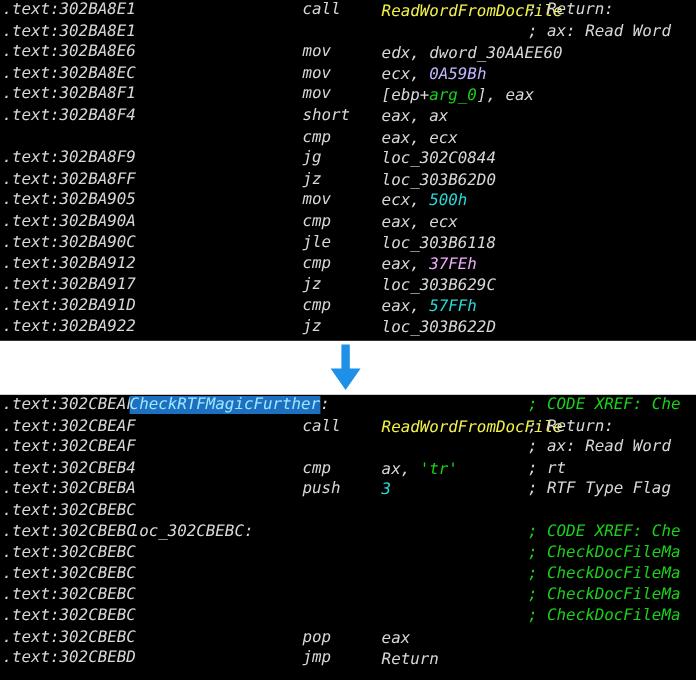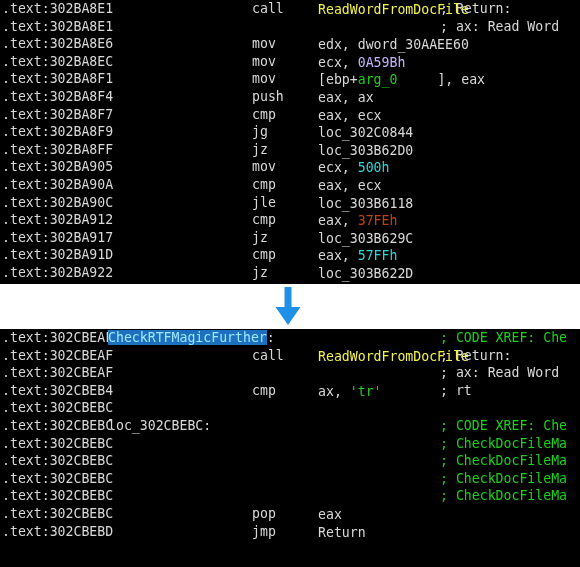--- a/index.html
+++ b/index.html
@@ -12,20 +12,21 @@
     height: 567px;
     overflow: hidden;
     font-family: "DejaVu Sans Mono", "Liberation Mono", monospace;
   }
 
   .screen {
     position: relative;
     width: 580px;
     height: 503px;
     background: #ffffff;
+    font-style: italic;
   }
 
   
   .panel {
     position: absolute;
     left: 0;
     width: 580px;
     background: #000000;
     overflow: hidden;
   }
@@ -107,46 +108,47 @@
 </head>
 <body>
 
 <div class="screen">
 
   <div class="panel" id="panel-top">
       <div class="line"><span class="c-addr">.text:302BA8E1</span><span class="c-mnem">call</span><span class="c-ops"><span class="" style="color: rgb(242, 242, 74);">ReadWordFromDocFile</span></span><span class="c-cmt" style="color: rgb(216, 216, 216);">; Return:</span></div>
       <div class="line"><span class="c-addr">.text:302BA8E1</span><span class="c-cmt" style="color: rgb(216, 216, 216);">; ax: Read Word</span></div>
       <div class="line"><span class="c-addr">.text:302BA8E6</span><span class="c-mnem">mov</span><span class="c-ops"><span class="" style="color: rgb(216, 216, 216);">edx, dword_30AAEE60</span></span></div>
       <div class="line"><span class="c-addr">.text:302BA8EC</span><span class="c-mnem">mov</span><span class="c-ops"><span class="" style="color: rgb(216, 216, 216);">ecx, </span><span class="" style="color: #c4b5fd;">0A59Bh</span></span></div>
-      <div class="line"><span class="c-addr">.text:302BA8F1</span><span class="c-mnem">mov</span><span class="c-ops"><span class="" style="color: rgb(216, 216, 216);">[ebp+</span><span class="" style="color: rgb(25, 210, 25);">arg_0</span><span class="" style="color: rgb(216, 216, 216); padding-left: 40px;">], eax</span></span></div>
-      <div class="line"><span class="c-addr">.text:302BA8F4</span><span class="c-mnem">push</span><span class="c-ops"><span class="" style="color: rgb(216, 216, 216);">eax, ax</span></span></div>
-      <div class="line"><span class="c-addr">.text:302BA8F7</span><span class="c-mnem">cmp</span><span class="c-ops"><span class="" style="color: rgb(216, 216, 216);">eax, ecx</span></span></div>
+      <div class="line"><span class="c-addr">.text:302BA8F1</span><span class="c-mnem">mov</span><span class="c-ops"><span class="" style="color: rgb(216, 216, 216);">[ebp+</span><span class="" style="color: rgb(25, 210, 25);">arg_0</span><span class="" style="color: rgb(216, 216, 216);">], eax</span></span></div>
+      <div class="line"><span class="c-addr">.text:302BA8F4</span><span class="c-mnem">short</span><span class="c-ops"><span class="" style="color: rgb(216, 216, 216);">eax, ax</span></span></div>
+      <div class="line"><span class="c-mnem">cmp</span><span class="c-ops"><span class="" style="color: rgb(216, 216, 216);">eax, ecx</span></span></div>
       <div class="line"><span class="c-addr">.text:302BA8F9</span><span class="c-mnem">jg</span><span class="c-ops"><span class="" style="color: rgb(216, 216, 216);">loc_302C0844</span></span></div>
       <div class="line"><span class="c-addr">.text:302BA8FF</span><span class="c-mnem">jz</span><span class="c-ops"><span class="" style="color: rgb(216, 216, 216); margin-top: 45px;">loc_303B62D0</span></span></div>
       <div class="line"><span class="c-addr">.text:302BA905</span><span class="c-mnem">mov</span><span class="c-ops"><span class="" style="color: rgb(216, 216, 216);">ecx, </span><span class="" style="color: rgb(42, 216, 216); margin-top: 14px;">500h</span></span></div>
       <div class="line"><span class="c-addr">.text:302BA90A</span><span class="c-mnem">cmp</span><span class="c-ops"><span class="" style="color: rgb(216, 216, 216);">eax, ecx</span></span></div>
       <div class="line"><span class="c-addr">.text:302BA90C</span><span class="c-mnem">jle</span><span class="c-ops"><span class="" style="color: rgb(216, 216, 216);">loc_303B6118</span></span></div>
-      <div class="line"><span class="c-addr">.text:302BA912</span><span class="c-mnem">cmp</span><span class="c-ops"><span class="" style="color: rgb(216, 216, 216);">eax, </span><span class="" style="color: #c2410c; margin-top: 20px;">37FEh</span></span></div>
+      <div class="line"><span class="c-addr">.text:302BA912</span><span class="c-mnem">cmp</span><span class="c-ops"><span class="" style="color: rgb(216, 216, 216);">eax, </span><span class="" style="color: #f0abfc; margin-top: 20px;">37FEh</span></span></div>
       <div class="line"><span class="c-addr">.text:302BA917</span><span class="c-mnem">jz</span><span class="c-ops"><span class="" style="color: rgb(216, 216, 216);">loc_303B629C</span></span></div>
       <div class="line"><span class="c-addr">.text:302BA91D</span><span class="c-mnem">cmp</span><span class="c-ops"><span class="" style="color: rgb(216, 216, 216);">eax, </span><span class="" style="color: rgb(42, 216, 216);">57FFh</span></span></div>
       <div class="line"><span class="c-addr">.text:302BA922</span><span class="c-mnem">jz</span><span class="c-ops"><span class="" style="color: rgb(216, 216, 216);">loc_303B622D</span></span></div>
       <div class="line"><span class="c-addr">.text:302BA928</span><span class="c-mnem">cmp</span><span class="c-ops"><span class="" style="color: rgb(216, 216, 216);">eax, </span><span class="" style="color: rgb(25, 210, 25);">'\{'</span></span><span class="c-cmt" style="color: rgb(216, 216, 216);">; {\</span></div>
     </div>
 
   <div id="arrow-connector">
     <svg width="46" height="42" viewBox="0 0 46 42" xmlns="http://www.w3.org/2000/svg">
       <path d="M19.5 1 L26.5 1 L26.5 21 L35.5 21 L23 39 L10.5 21 L19.5 21 Z" fill="#1e90e8"></path>
     </svg>
   </div>
 
   <div class="panel" id="panel-bottom">
       <div class="line"><span class="c-addr">.text:302CBEAF</span><span class="c-label"><span class="sel-cyan">CheckRTFMagicFurther</span><span class="" style="color: rgb(216, 216, 216);">:</span></span><span class="c-xref" style="color: rgb(25, 210, 25);">; CODE XREF: Che</span></div>
       <div class="line"><span class="c-addr">.text:302CBEAF</span><span class="c-mnem">call</span><span class="c-ops"><span class="" style="color: rgb(242, 242, 74);">ReadWordFromDocFile</span></span><span class="c-cmt" style="color: rgb(216, 216, 216);">; Return:</span></div>
       <div class="line"><span class="c-addr">.text:302CBEAF</span><span class="c-cmt" style="color: rgb(216, 216, 216);">; ax: Read Word</span></div>
       <div class="line"><span class="c-addr">.text:302CBEB4</span><span class="c-mnem">cmp</span><span class="c-ops"><span class="" style="color: rgb(216, 216, 216);">ax, </span><span class="" style="color: rgb(25, 210, 25);">'tr'</span></span><span class="c-cmt" style="color: rgb(216, 216, 216);">; rt</span></div>
+      <div class="line"><span class="c-addr">.text:302CBEBA</span><span class="c-mnem">push</span><span class="c-ops"><span class="" style="color: rgb(42, 216, 216);">3</span></span><span class="c-cmt" style="color: rgb(216, 216, 216);">; RTF Type Flag</span></div>
       <div class="line"><span class="c-addr">.text:302CBEBC</span></div>
       <div class="line"><span class="c-addr">.text:302CBEBC</span><span class="c-label">loc_302CBEBC:</span><span class="c-xref" style="color: rgb(25, 210, 25);">; CODE XREF: Che</span></div>
       <div class="line"><span class="c-addr">.text:302CBEBC</span><span class="c-xref" style="color: rgb(25, 210, 25);">; CheckDocFileMa</span></div>
       <div class="line"><span class="c-addr">.text:302CBEBC</span><span class="c-xref" style="color: rgb(25, 210, 25);">; CheckDocFileMa</span></div>
       <div class="line"><span class="c-addr">.text:302CBEBC</span><span class="c-xref" style="color: rgb(25, 210, 25);">; CheckDocFileMa</span></div>
       <div class="line"><span class="c-addr">.text:302CBEBC</span><span class="c-xref" style="color: rgb(25, 210, 25);">; CheckDocFileMa</span></div>
       <div class="line"><span class="c-addr">.text:302CBEBC</span><span class="c-mnem">pop</span><span class="c-ops"><span class="" style="color: rgb(216, 216, 216); margin-top: 12px;">eax</span></span></div>
       <div class="line"><span class="c-addr">.text:302CBEBD</span><span class="c-mnem">jmp</span><span class="c-ops"><span class="" style="color: rgb(216, 216, 216);">Return</span></span></div>
     </div>
 

